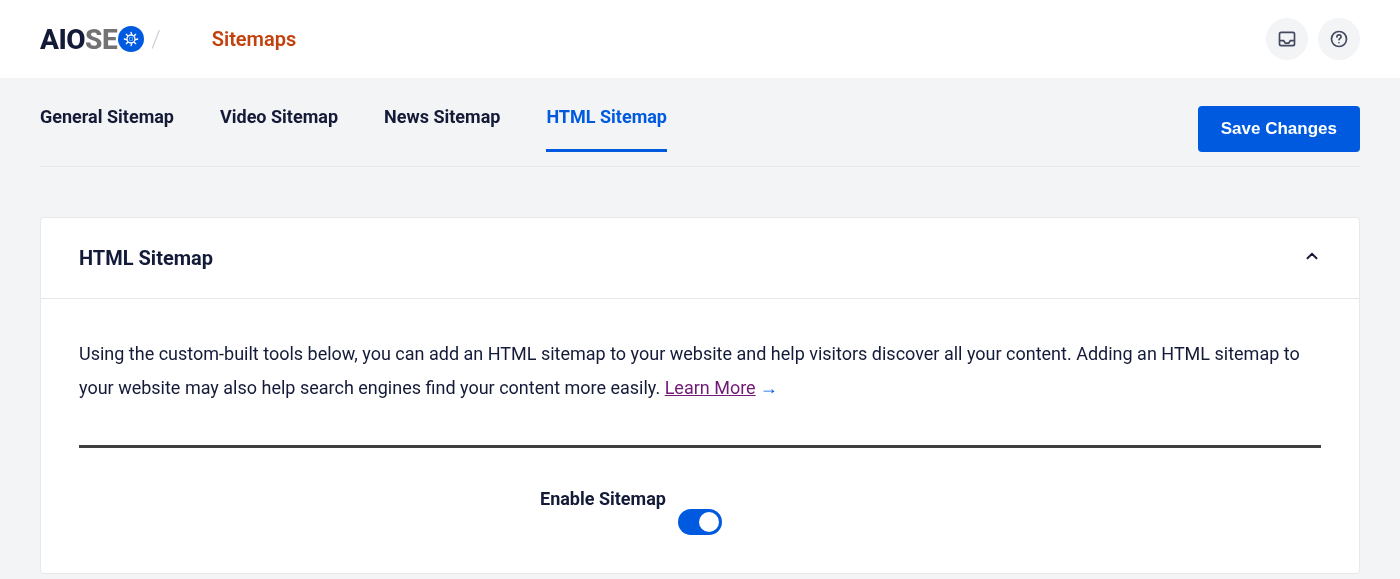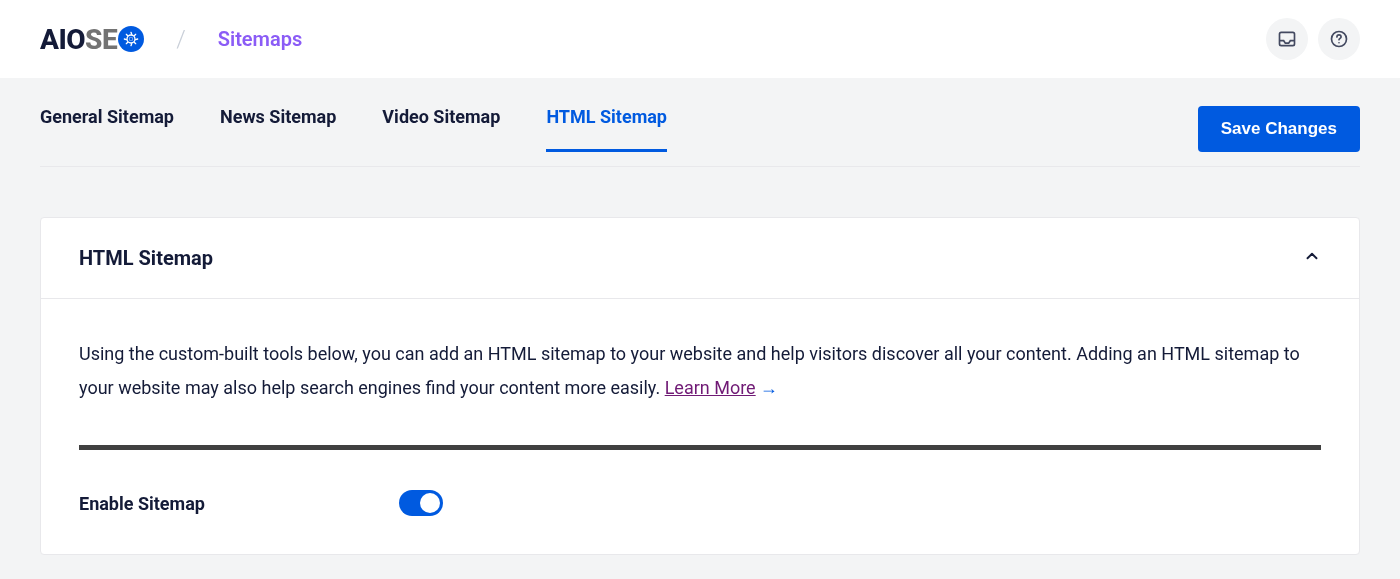--- a/index.html
+++ b/index.html
@@ -15,21 +15,21 @@
     .header {
       display: flex;
       align-items: center;
       justify-content: space-between;
       padding: 18px 40px;
       background: #fff;
     }
     .header-left {
       display: flex;
       align-items: center;
-      gap: 32px;
+      gap: 7px;
     }
     .logo {
       display: flex;
       align-items: center;
       font-weight: 800;
       font-size: 28px;
       letter-spacing: -0.5px;
       color: #141b38;
     }
     .logo-seo {
@@ -51,21 +51,22 @@
       height: 16px;
     }
     .divider {
       color: #c9cfd8;
       font-size: 24px;
       font-weight: 300;
     }
     .page-title {
       font-size: 20px;
       font-weight: 600;
-      color: #8b5cf6;
+      color: #c2410c;
+      margin-left: 44px;
     }
     .header-right {
       display: flex;
       gap: 10px;
     }
     .icon-btn {
       width: 42px;
       height: 42px;
       border-radius: 50%;
       background: #f3f4f5;
@@ -156,23 +157,24 @@
       cursor: pointer;
     }
     .arrow-icon {
       color: #005ae0;
       margin-left: 4px;
       font-size: 18px;
     }
     .setting-row {
       display: flex;
       align-items: center;
-      border-top: 5px solid #404040;
+      border-top: 3px solid #404040;
       margin-top: 40px;
       padding-top: 40px;
+      flex-direction: column;
     }
     .setting-label {
       font-size: 18px;
       font-weight: 700;
       color: #141b38;
       width: 320px;
     }
     .toggle {
       width: 44px;
       height: 26px;
@@ -225,22 +227,22 @@
         <circle cx="12" cy="16.5" r="1" fill="#434960"></circle>
       </svg>
     </button>
   </div>
 </div>
 
 <div class="content-wrapper">
   <div class="tabs-row">
     <div class="tabs">
       <div class="tab">General Sitemap</div>
+      <div class="tab">Video Sitemap</div>
       <div class="tab">News Sitemap</div>
-      <div class="tab">Video Sitemap</div>
       <div class="tab active">HTML Sitemap</div>
     </div>
     <button class="save-btn">Save Changes</button>
   </div>
 
   <div class="card">
     <div class="card-header">
       <div class="card-title">HTML Sitemap</div>
       <span class="chevron-icon">
         <svg viewBox="0 0 24 24" fill="none">

